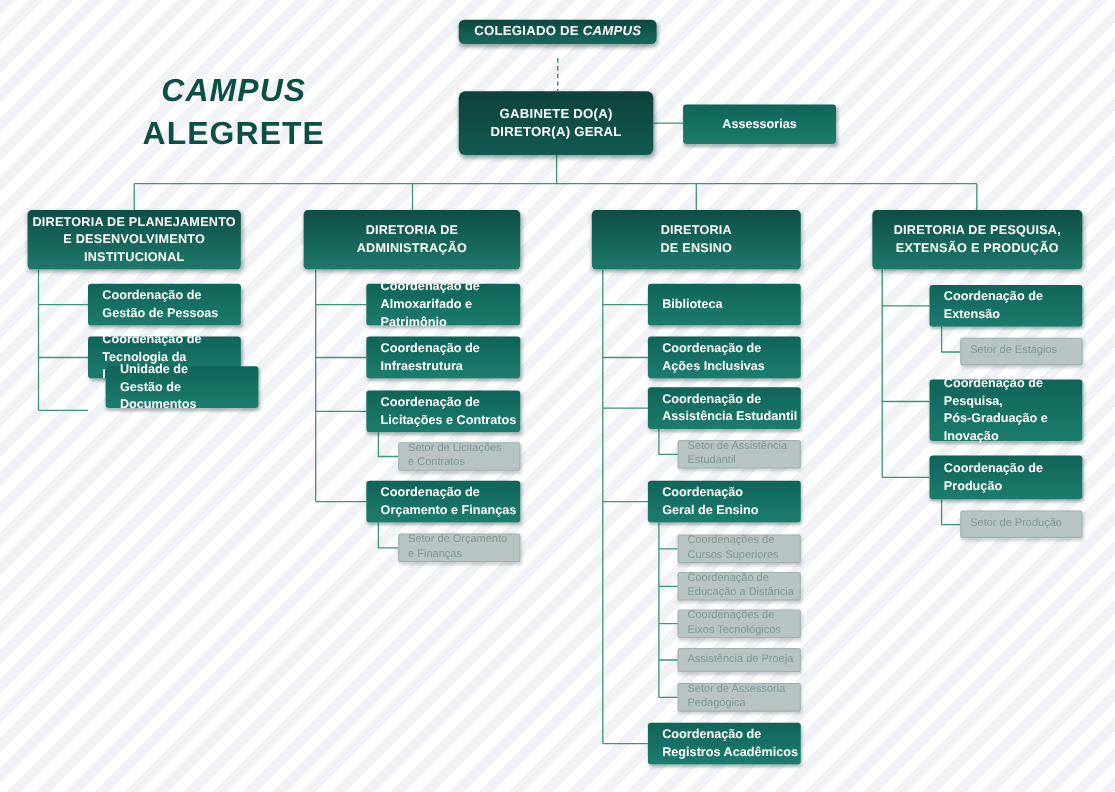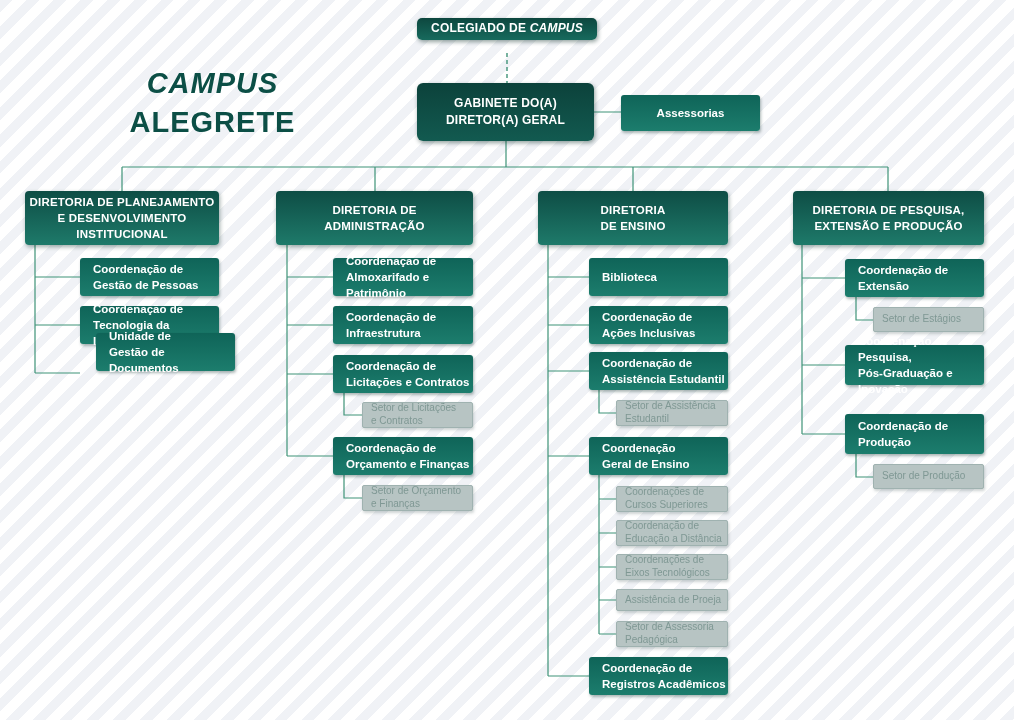--- a/index.html
+++ b/index.html
@@ -199,21 +199,21 @@
     <span>Coordenação de
 Registros Acadêmicos</span>
     </div>
 
   <div class="box node b4n" style="top:259px;height:38px;">
     <span>Coordenação de Extensão</span>
     </div>
   <div class="box sub b4s" style="top:307px;height:25px;">
     <span>Setor de Estágios</span>
     </div>
-  <div class="box node b4n" style="top:345px;height:40px;">
+  <div class="box node b4n" style="top:345px;height:56px;">
     <span>Coordenação de Pesquisa,
 Pós-Graduação e Inovação</span>
     </div>
   <div class="box node b4n" style="top:414px;height:40px;">
     <span>Coordenação de Produção</span>
     </div>
   <div class="box sub b4s" style="top:464px;height:25px;">
     <span>Setor de Produção</span>
     </div>
 

